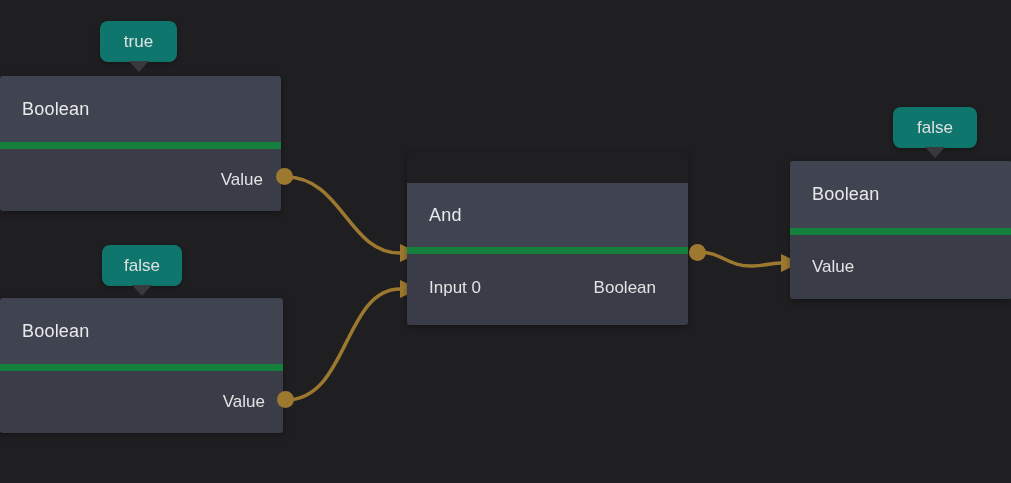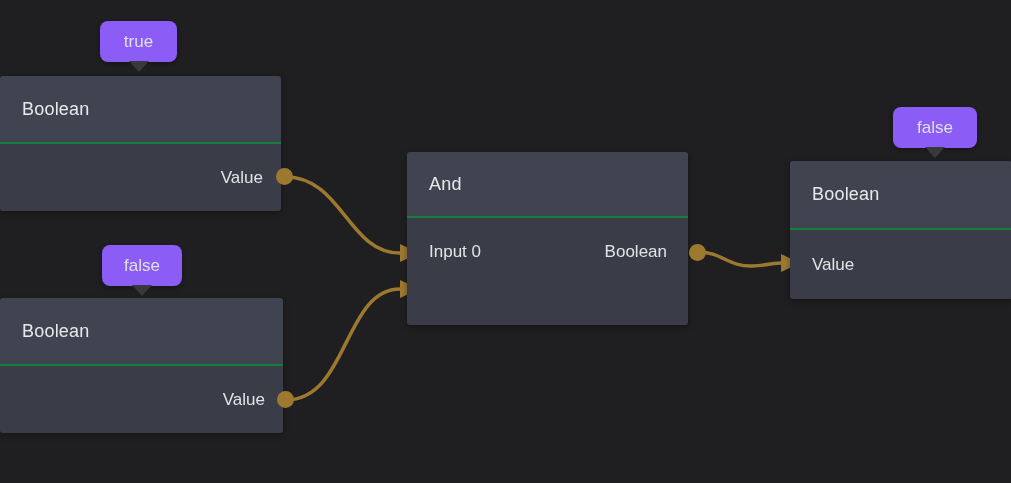--- a/index.html
+++ b/index.html
@@ -32,67 +32,67 @@
     background: #404450;
     display: flex;
     align-items: center;
     padding: 12px 22px;
     font-size: 18px;
     letter-spacing: 0.2px;
     color: #e8e9eb;
   }
   .node-body {
     background: #3a3d47;
-    border-top: 2px solid #15803d;
+    border-top: 7px solid #15803d;
   }
 
   
   .node-bool-1 { left: 0px;   top: 76px;  width: 281px; height: 135px; }
   .node-bool-1 .node-header { height: 66px; }
   .node-bool-1 .node-body   { height: 69px; }
 
   .node-bool-2 { left: 0px;   top: 298px; width: 283px; height: 135px; }
   .node-bool-2 .node-header { height: 66px; }
   .node-bool-2 .node-body   { height: 69px; }
 
   .node-and    { left: 407px; top: 152px; width: 281px; height: 173px; }
-  .node-and .node-header { height: 64px; }
+  .node-and .node-header { height: 64px; margin-top: 31px; }
   .node-and .node-body   { height: 109px; padding-top: 16px; }
 
   .node-bool-3 { left: 790px; top: 161px; width: 222px; height: 138px; }
   .node-bool-3 .node-header { height: 67px; }
   .node-bool-3 .node-body   { height: 71px; }
 
   .port-row {
     display: flex;
     align-items: center;
     font-size: 17px;
     color: #e2e3e5;
   }
   .row-fill { height: 100%; }
   .row-36   { height: 36px; }
   .justify-end   { justify-content: flex-end; }
   .justify-split { justify-content: space-between; }
   .pad-out { padding-right: 18px; }
   .pad-in  { padding-left: 22px; }
-  .pad-result { padding-right: 21px; }
+  .pad-result { padding-right: 32px; }
 
   .port-dot {
     position: absolute;
     width: 17px; height: 17px;
     border-radius: 50%;
     background: #9d7930;
   }
   .dot-1 { left: 276px; top: 168px; }
   .dot-2 { left: 277px; top: 391px; }
   .dot-3 { left: 689px; top: 244px; }
 
   .tooltip {
     position: absolute;
-    background: #8b5cf6;
+    background: #0f766e;
     border-radius: 8px;
     box-shadow: 0 2px 5px rgba(0,0,0,0.3);
     display: flex;
     align-items: center;
     justify-content: center;
     font-size: 17px;
     color: #dfe0e2;
   }
   .tooltip::after {
     content: "";

